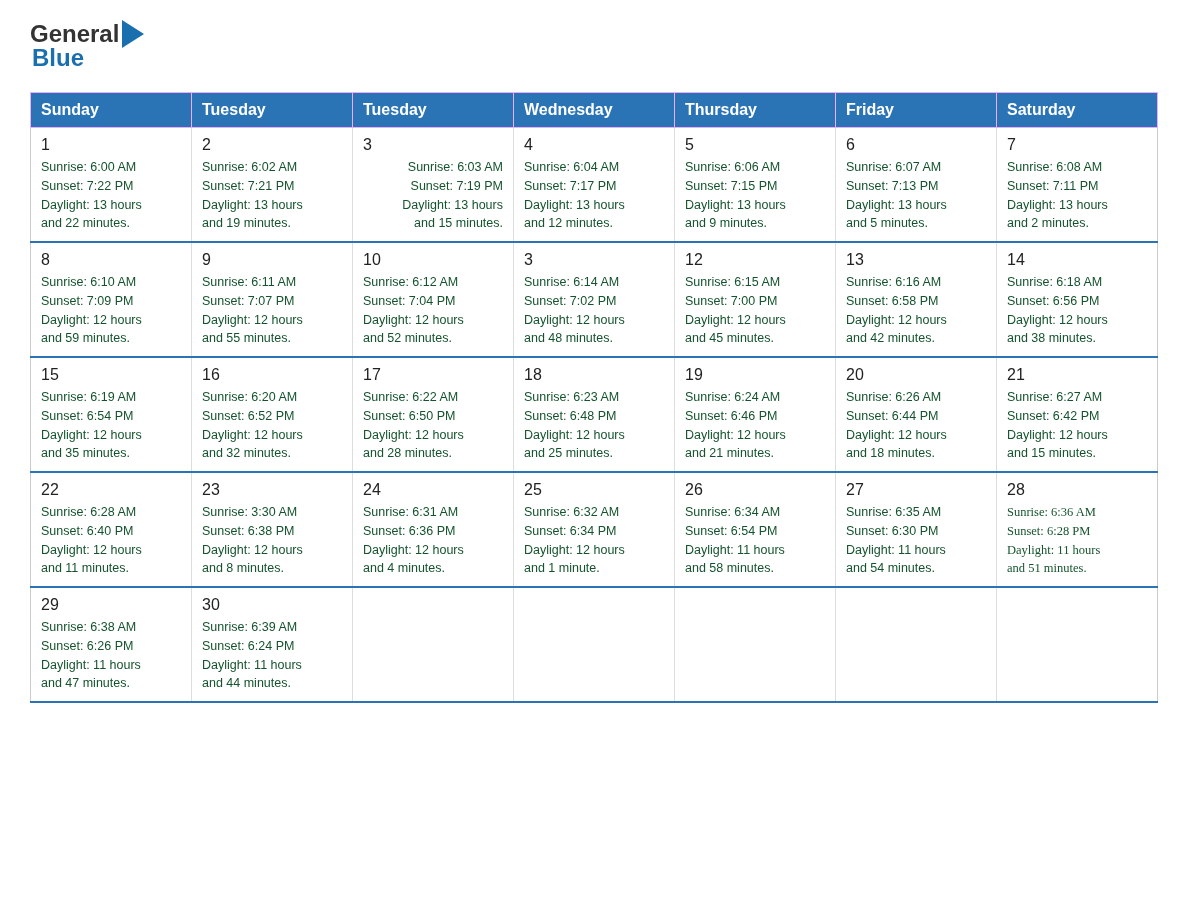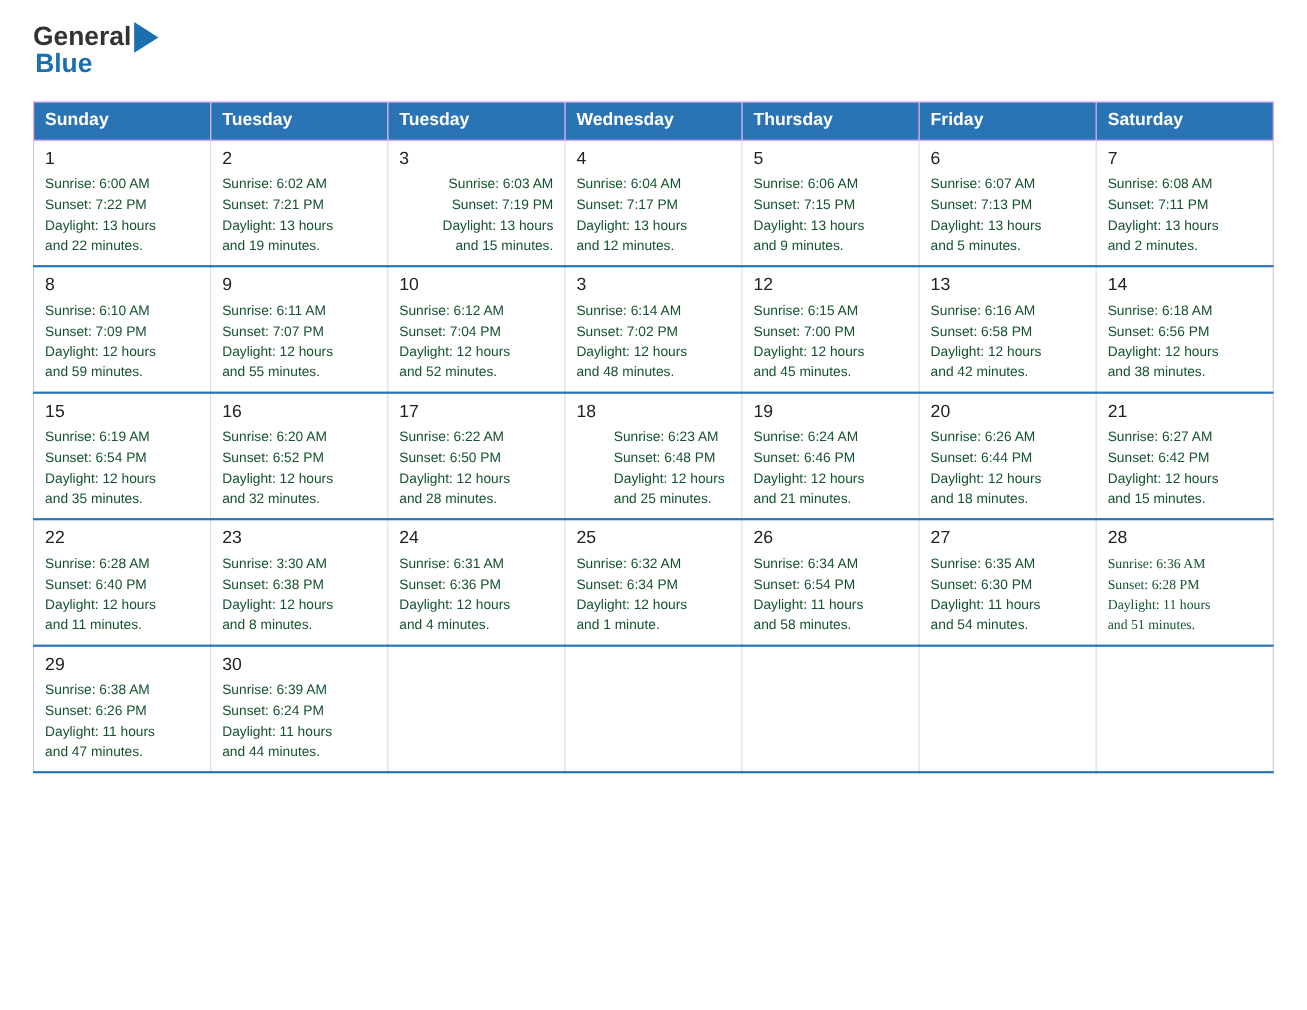--- a/index.html
+++ b/index.html
@@ -251,21 +251,21 @@
         </td>
         <td>
           <span class="day-num">17</span>
           <div class="day-info" style="white-space: pre-line;">Sunrise: 6:22 AM
 Sunset: 6:50 PM
 Daylight: 12 hours
 and 28 minutes.</div>
         </td>
         <td>
           <span class="day-num">18</span>
-          <div class="day-info" style="white-space: pre-line; margin-left: 34px;">Sunrise: 6:23 AM
+          <div class="day-info" style="white-space: pre-line;">Sunrise: 6:23 AM
 Sunset: 6:48 PM
 Daylight: 12 hours
 and 25 minutes.</div>
         </td>
         <td>
           <span class="day-num">19</span>
           <div class="day-info" style="white-space: pre-line;">Sunrise: 6:24 AM
 Sunset: 6:46 PM
 Daylight: 12 hours
 and 21 minutes.</div>

